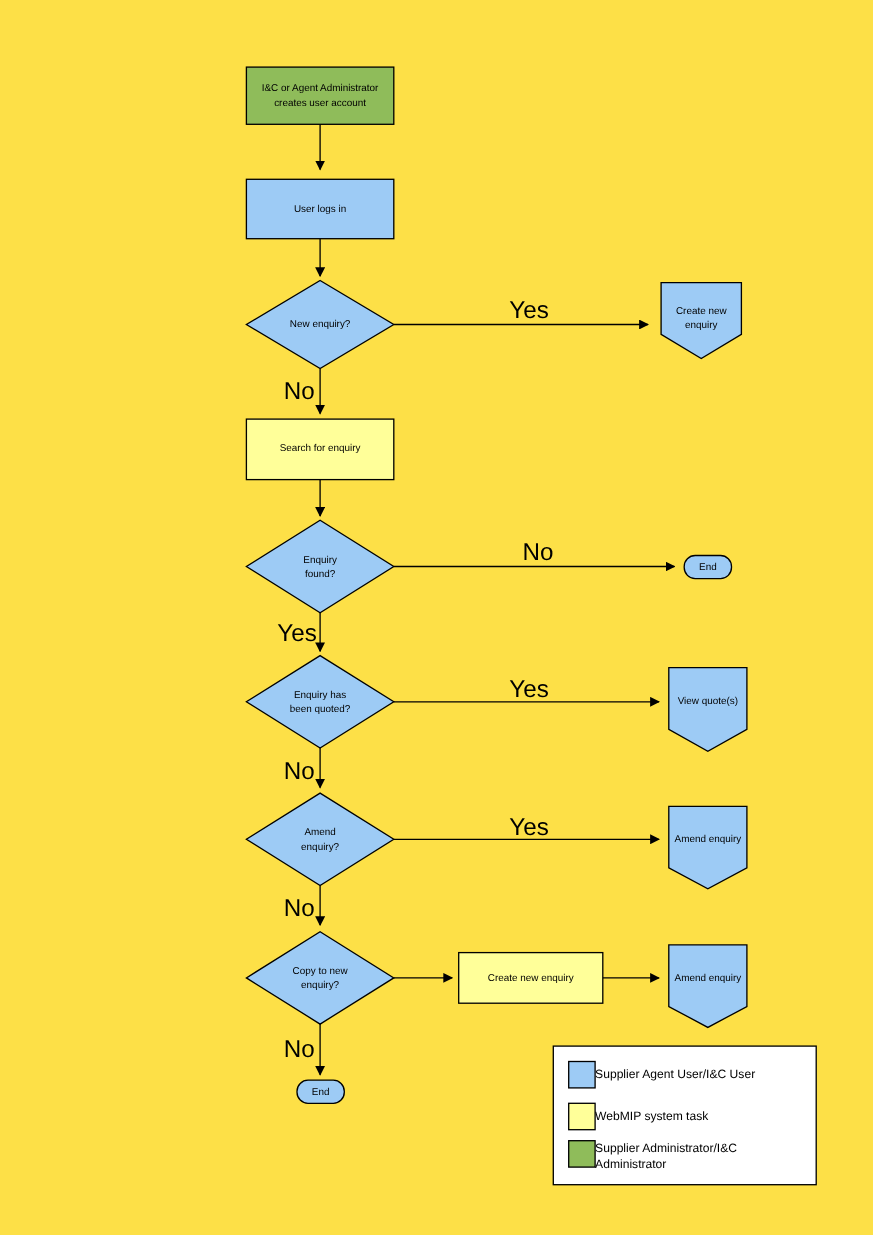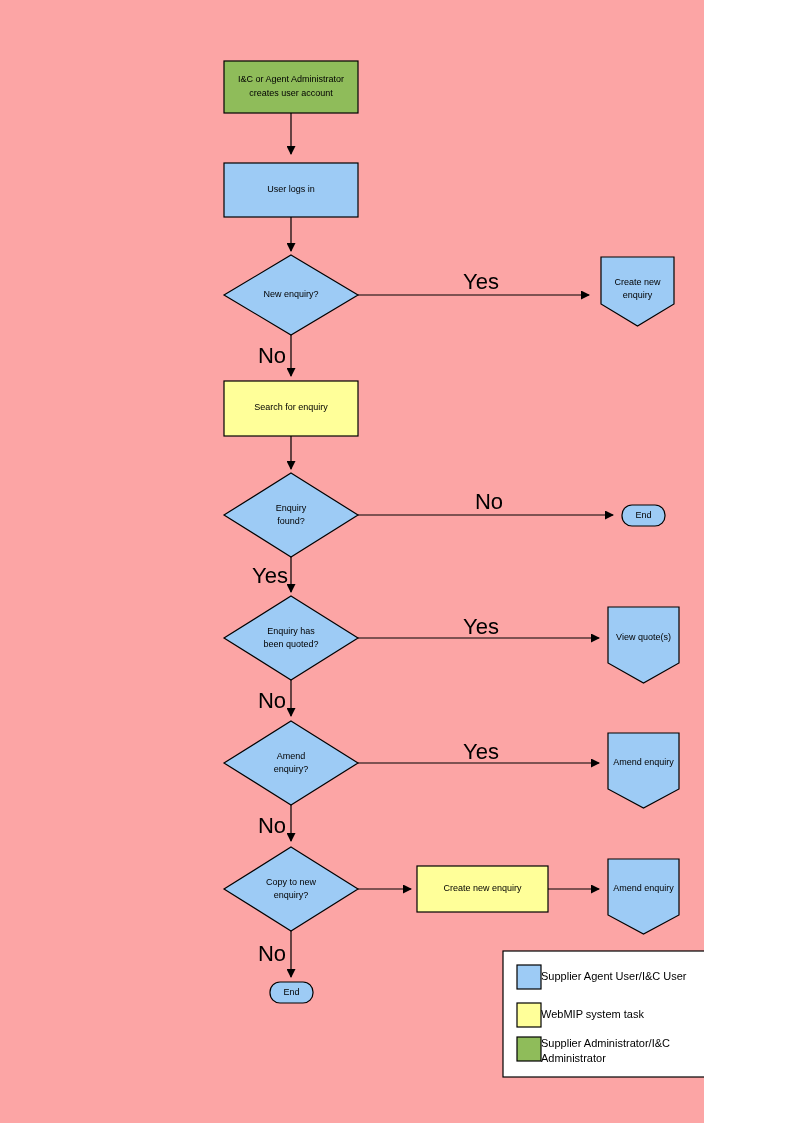--- a/index.html
+++ b/index.html
@@ -5,23 +5,23 @@
   html, body {
     margin: 0;
     padding: 0;
     background: #ffffff;
   }
   body {
     font-family: "Liberation Sans", sans-serif;
   }
   #page {
     position: relative;
-    width: 704px;
+    width: 794px;
     height: 1123px;
-    background: #fca5a5;
+    background: #fde047;
     overflow: hidden;
   }
   #flow-svg {
     position: absolute;
     left: 0;
     top: 0;
     width: 794px;
     height: 1123px;
   }
   .node-text {

